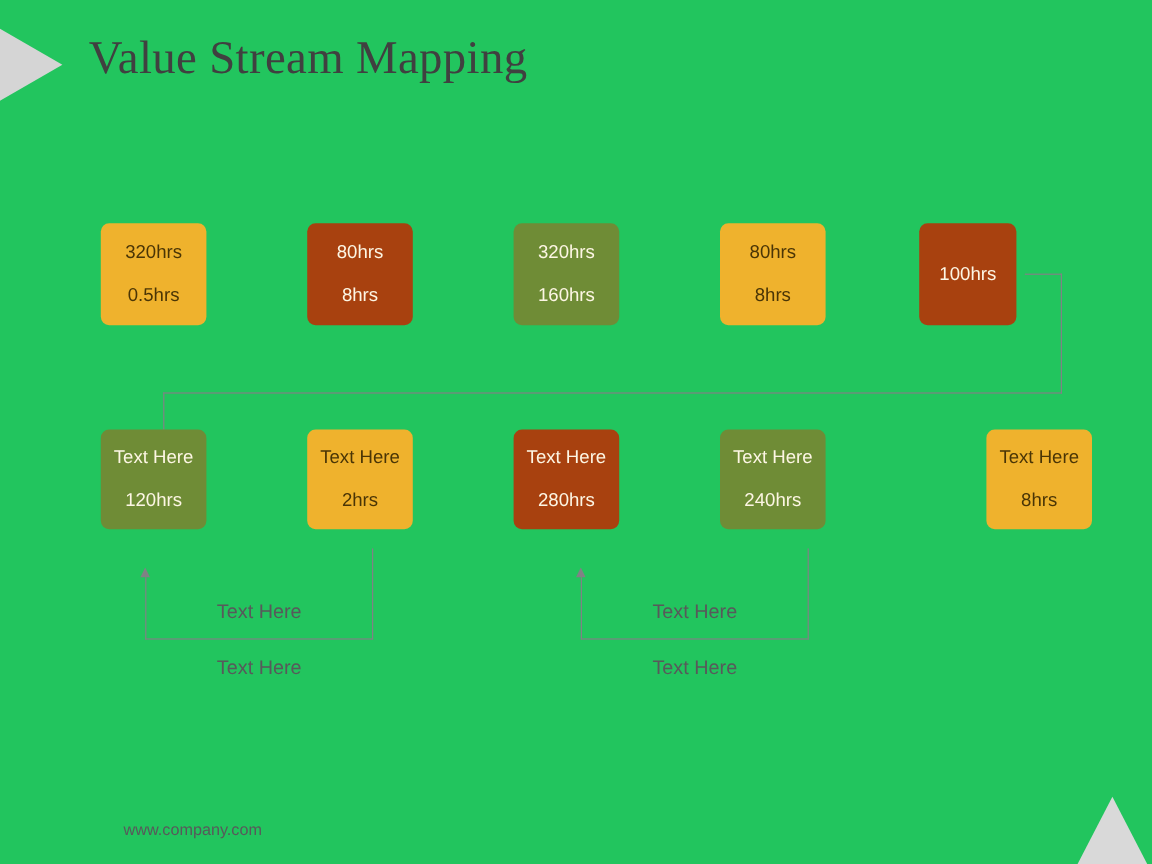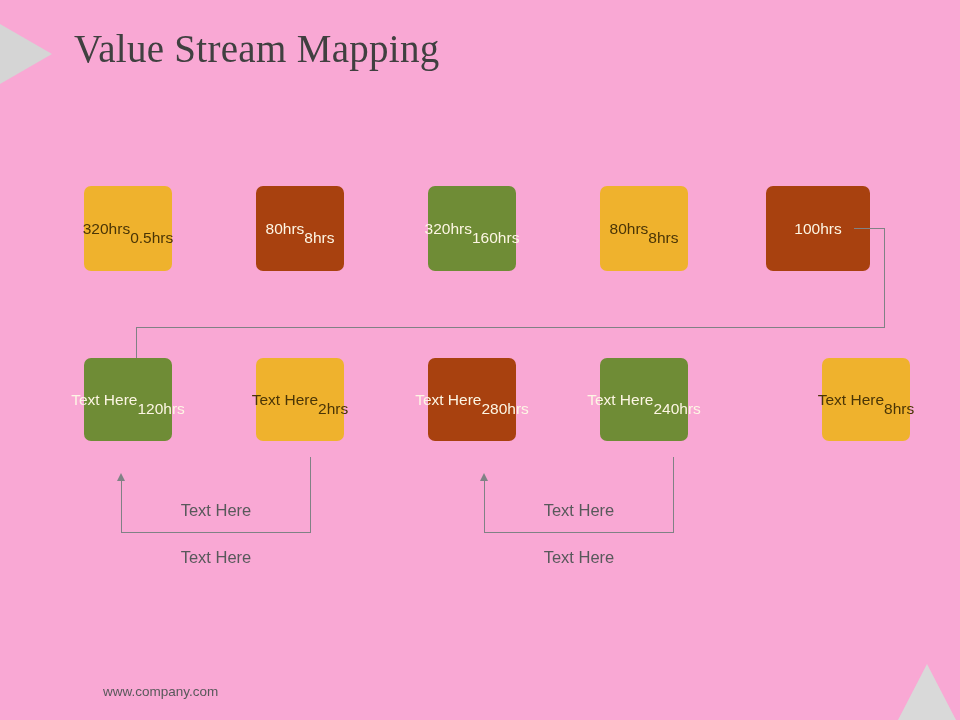--- a/index.html
+++ b/index.html
@@ -8,21 +8,21 @@
     padding: 0;
     background: #ffffff;
   }
   body {
     font-family: "Liberation Sans", sans-serif;
   }
   #slide {
     position: relative;
     width: 960px;
     height: 720px;
-    background: #f9a8d4;
+    background: #22c55e;
     overflow: hidden;
   }
 
   
   .tri-left {
     position: absolute;
     left: 0px;
     top: 24px;
     width: 0;
     height: 0;
@@ -53,21 +53,21 @@
     letter-spacing: 0.3px;
     white-space: nowrap;
   }
 
   
   .box {
     position: absolute;
     box-sizing: border-box;
     border-radius: 7px;
     display: flex;
-    flex-direction: row;
+    flex-direction: column;
     align-items: center;
     justify-content: center;
     text-align: center;
   }
   .box .line {
     font-size: 15.5px;
     line-height: 1.15;
     white-space: nowrap;
   }
   .box .line + .line {
@@ -141,21 +141,21 @@
   <div class="box c-green" style="left:428px; top:186px; width:88px; height:85px;">
     <div class="line t-light">320hrs</div>
     <div class="line t-light">160hrs</div>
   </div>
 
   <div class="box c-yellow" style="left:600px; top:186px; width:88px; height:85px;">
     <div class="line t-dark">80hrs</div>
     <div class="line t-dark">8hrs</div>
   </div>
 
-  <div class="box c-brown" style="left:766px; top:186px; width:104px; height:85px;">
+  <div class="box c-brown" style="left:766px; top:186px; width:81px; height:85px;">
     <div class="line t-light">100hrs</div>
   </div>
 
   <div class="ln ln-h" style="left:854px; top:228px; width:31px;"></div>
   <div class="ln ln-v" style="left:884px; top:228px; height:100px;"></div>
   <div class="ln ln-h" style="left:136px; top:327px; width:749px;"></div>
   <div class="ln ln-v" style="left:136px; top:327px; height:32px;"></div>
 
   <div class="box c-green" style="left:84px; top:358px; width:88px; height:83px;">
     <div class="line t-light">Text Here</div>

